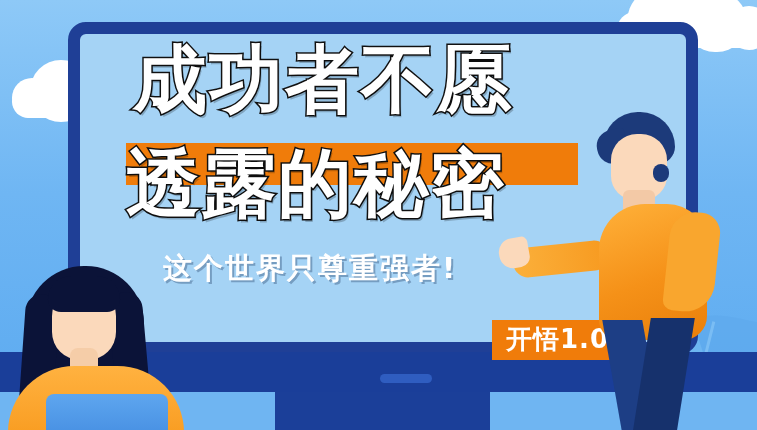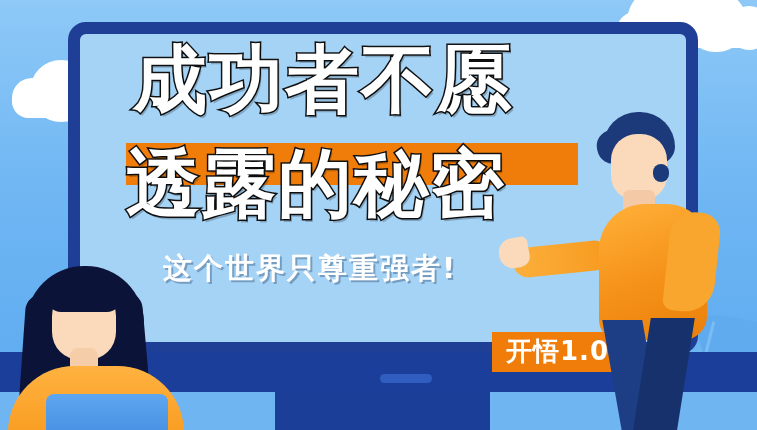--- a/index.html
+++ b/index.html
@@ -83,21 +83,21 @@
   #subtitle{
     position:absolute;z-index:6;left:163px;top:250px;
     font-size:29px;line-height:36px;font-weight:bold;color:#ffffff;
     font-family:"DejaVu Sans","Liberation Sans",sans-serif;
     letter-spacing:2px;white-space:nowrap;
     text-shadow:2px 2px 0 rgba(60,90,130,.45);
   }
 
   
   #badge{
-    position:absolute;z-index:7;left:492px;top:332px;
+    position:absolute;z-index:7;left:492px;top:320px;
     background:#f07c0a;color:#ffffff;
     padding:5px 14px 7px 14px;
     font-size:26px;line-height:28px;font-weight:bold;
     font-family:"DejaVu Sans","Liberation Sans",sans-serif;
     letter-spacing:1px;white-space:nowrap;
   }
 
   
   #man{position:absolute;left:575px;top:112px;width:160px;height:318px;z-index:8;}
   #man .hair{position:absolute;left:28px;top:0px;width:72px;height:52px;

